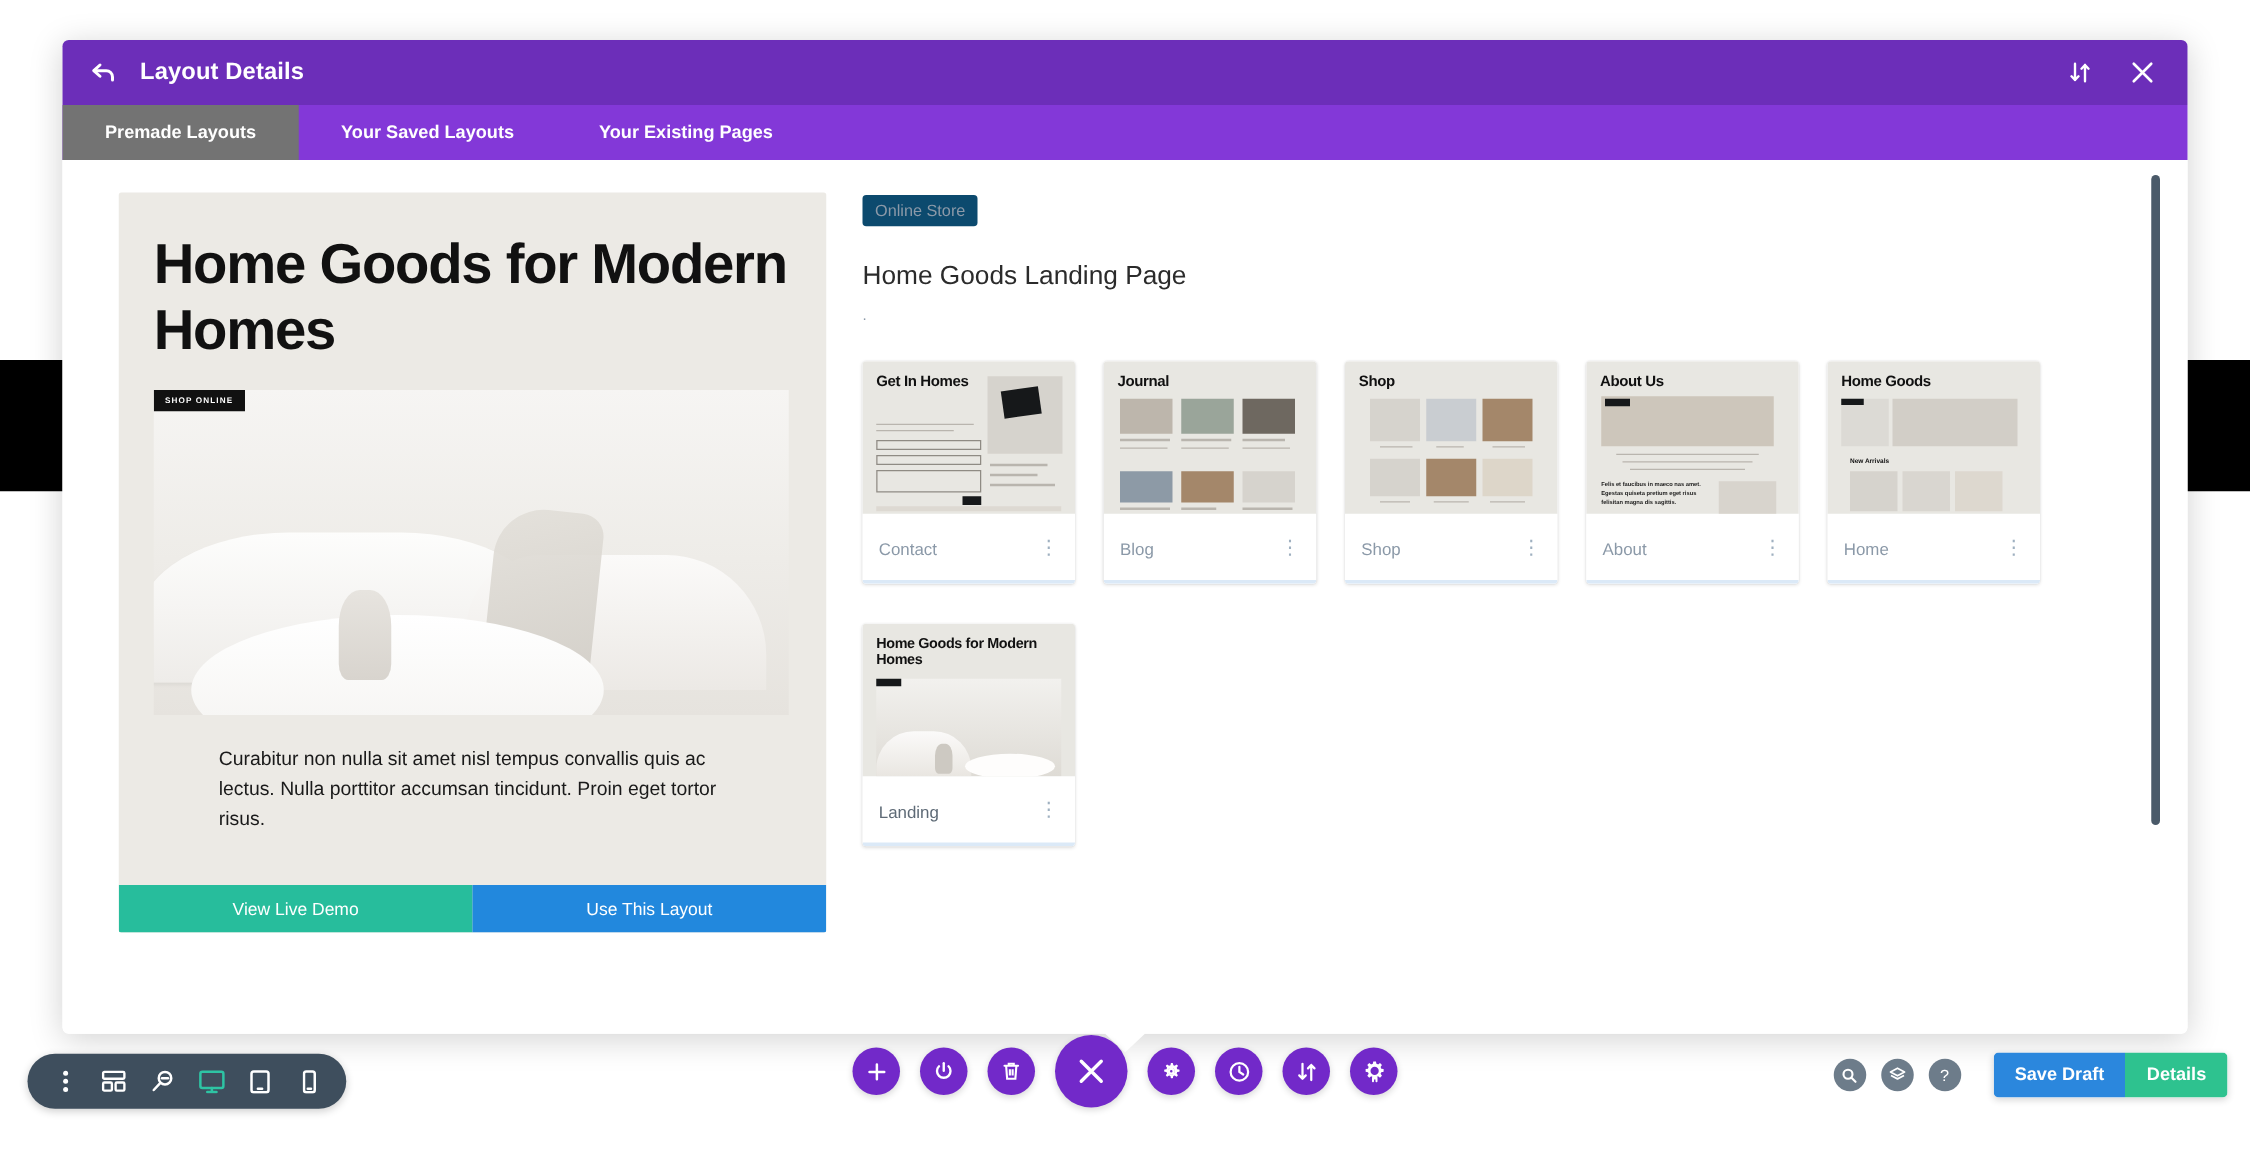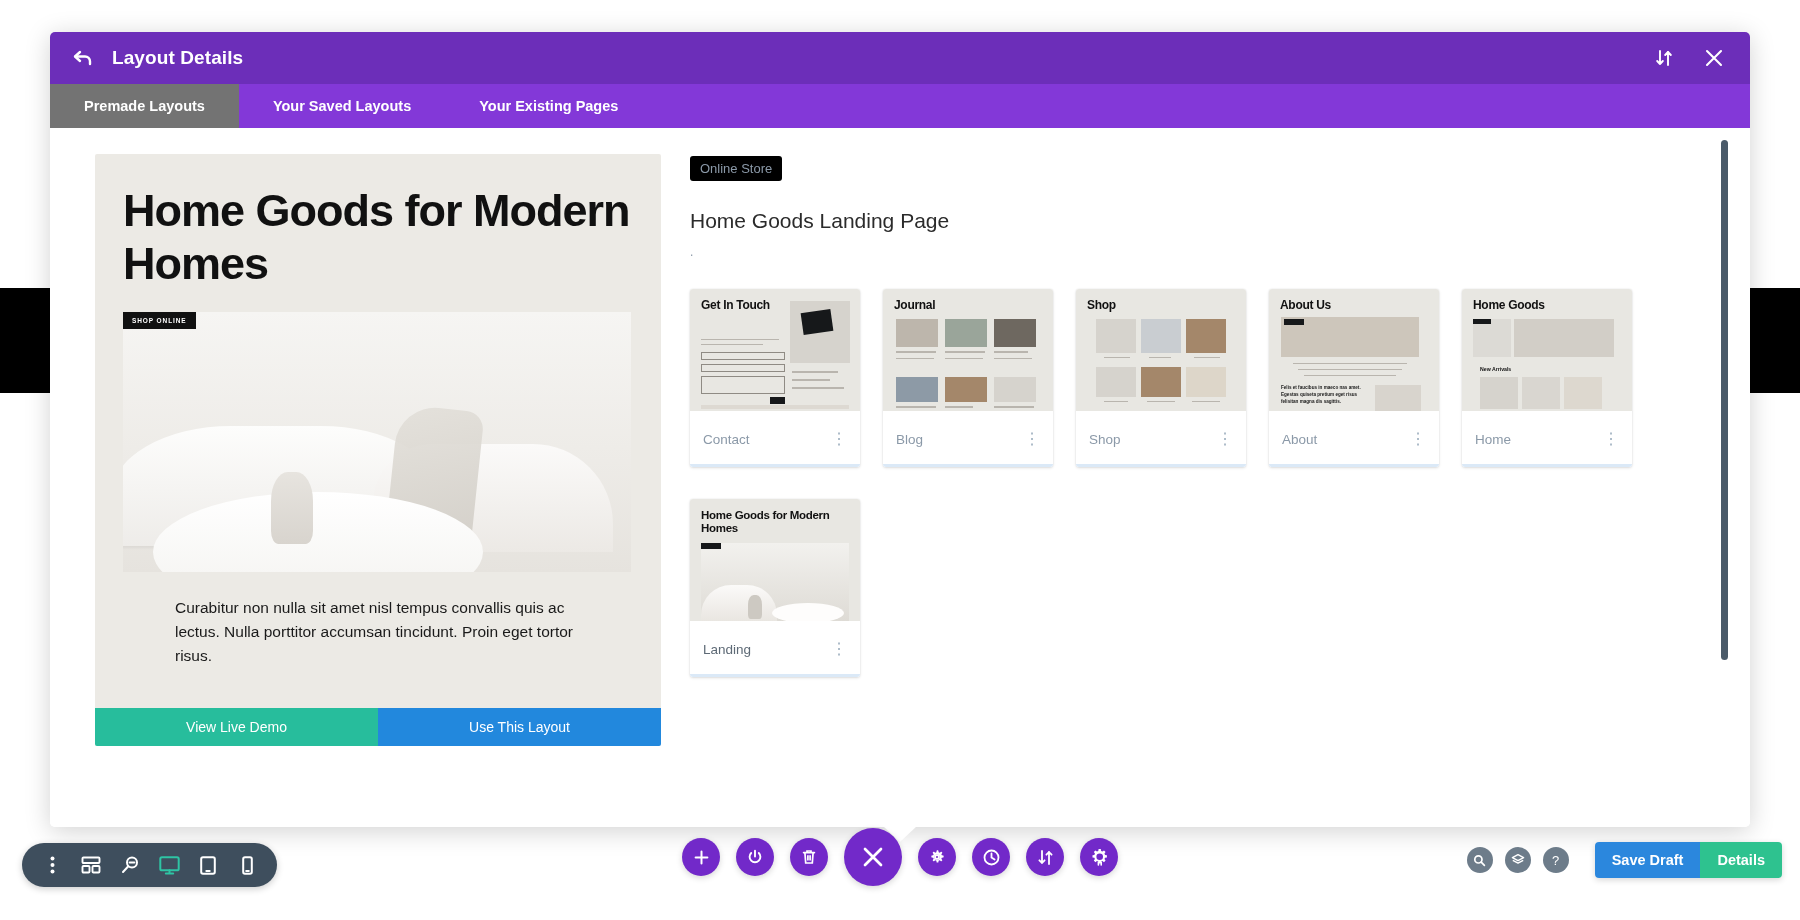--- a/index.html
+++ b/index.html
@@ -158,21 +158,21 @@
   .pv-btn.use   { background: #2288dd; }
 
   
   .details-col {
     flex: 1; min-width: 0;
     padding: 28px 60px 0 20px;
     position: relative;
   }
   .pack-cat {
     display: inline-block;
-    background: #000000; color: #8b99a8;
+    background: #0c4a6e; color: #8b99a8;
     font-size: 13px; padding: 5px 10px; border-radius: 3px;
   }
   .pack-title {
     margin-top: 28px;
     font-size: 21px; color: #2b2b2b; font-weight: normal;
   }
   .pack-desc { margin-top: 12px; font-size: 12px; color: #8b99a8; }
   .pack-sub {
     margin-top: 38px;
     font-size: 16px; color: #2b2b2b; font-weight: bold;
@@ -376,21 +376,21 @@
 
     <div class="details-col">
       <span class="pack-cat">Online Store</span>
       <div class="pack-title">Home Goods Landing Page</div>
       <div class="pack-desc">.</div>
 
       <div class="cards-grid">
 
         <div class="lcard">
           <div class="lthumb">
-            <div class="t-head" style="width:74px">Get In Touch</div>
+            <div class="t-head" style="width:74px">Get In Homes</div>
             <span class="tline" style="left:11px; top:50px; width:78px; height:1px"></span>
             <span class="tline" style="left:11px; top:55px; width:62px; height:1px"></span>
             <span class="tbox" style="left:11px; top:63px; width:84px; height:8px"></span>
             <span class="tbox" style="left:11px; top:75px; width:84px; height:8px"></span>
             <span class="tbox" style="left:11px; top:87px; width:84px; height:18px"></span>
             <span class="tblk" style="left:80px; top:108px; width:15px; height:7px"></span>
             <span class="tile e" style="left:100px; top:12px; width:60px; height:62px"></span>
             <span class="tblk" style="left:112px; top:22px; width:30px; height:22px; transform:rotate(-8deg)"></span>
             <span class="tline" style="left:102px; top:82px; width:46px"></span>
             <span class="tline" style="left:102px; top:90px; width:38px"></span>

